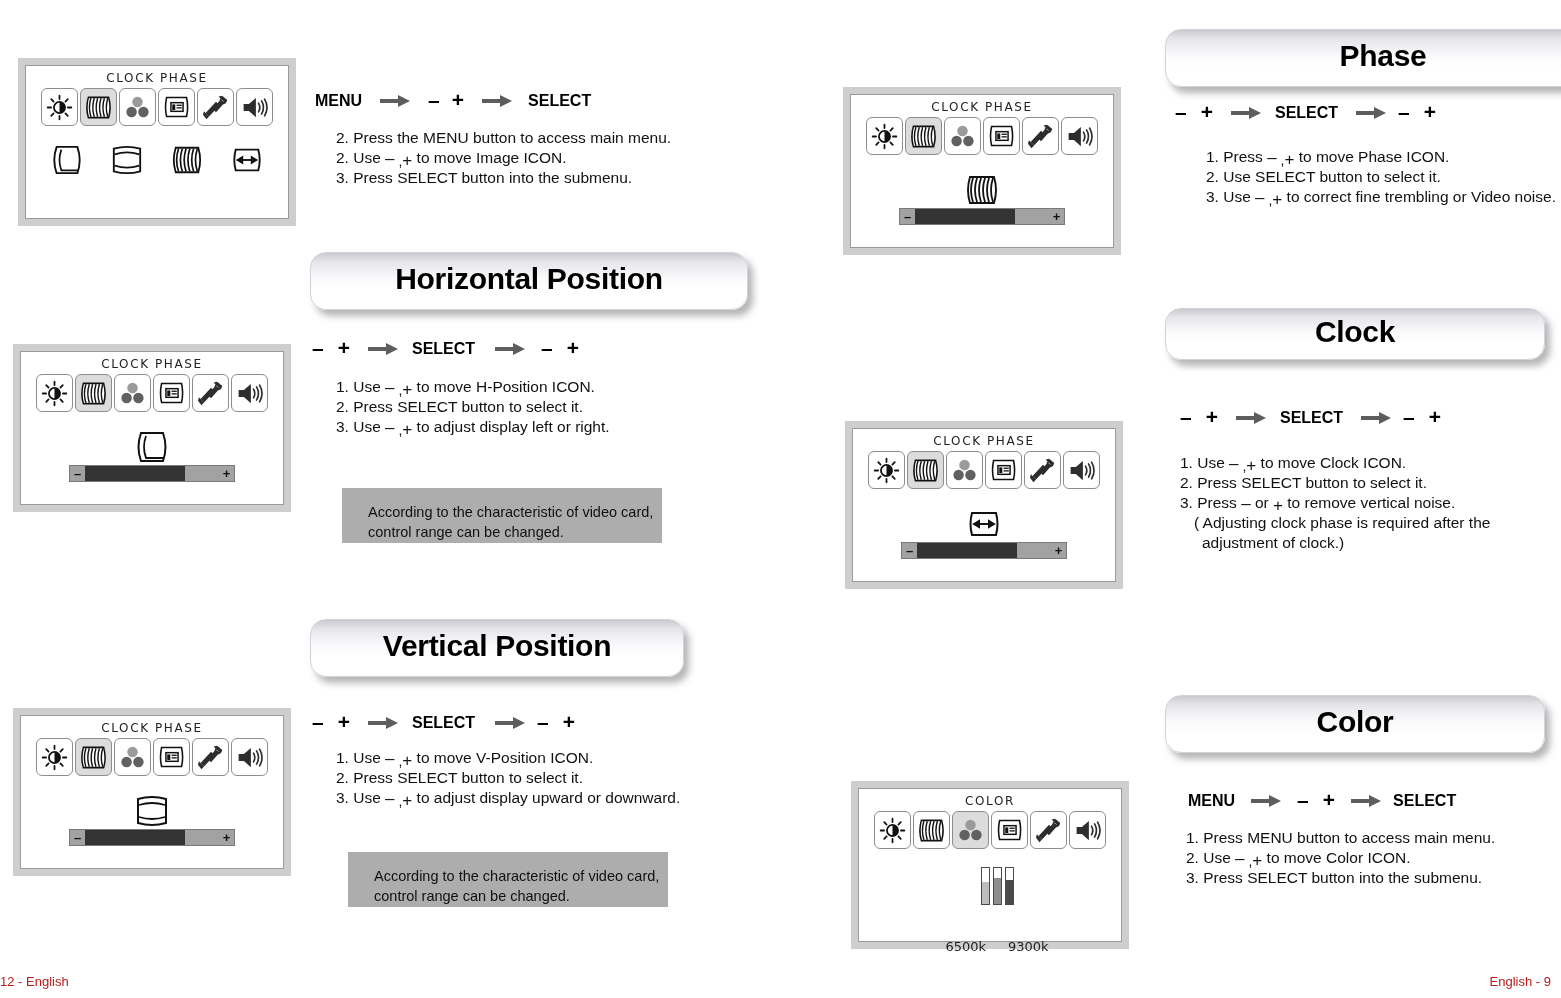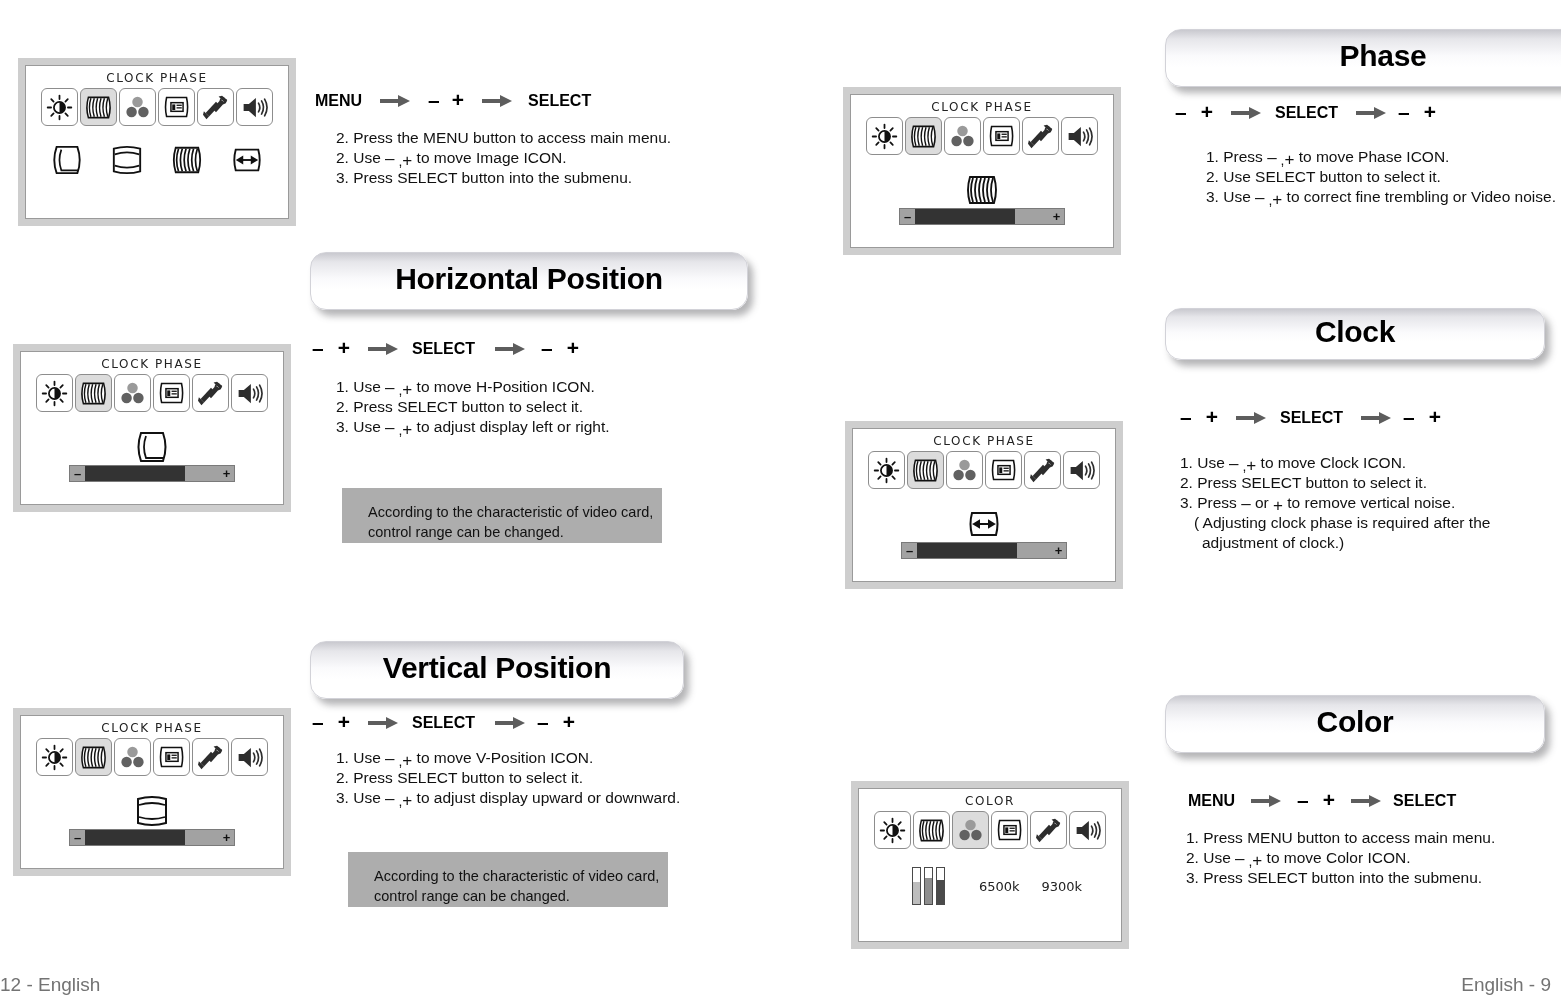--- a/index.html
+++ b/index.html
@@ -99,28 +99,28 @@
     display:flex;align-items:center;box-sizing:border-box;
   }
   .bar .bminus,.bar .bplus{
     width:15px;text-align:center;font-size:13px;font-weight:bold;color:#111;
     line-height:1;flex:0 0 auto;
   }
   .bar .fill{background:#333;height:100%;flex:0 0 auto;}
   .bar .rest{flex:1 1 auto;}
 
   
-  .ctrow{display:flex;align-items:center;gap:34px;margin-top:18px;padding-left:14px;}
+  .ctrow{display:flex;align-items:center;gap:34px;margin-top:18px;padding-left:14px;flex-direction:column;}
   .rgbbars{display:flex;gap:3px;align-items:flex-end;}
   .rgbbar{width:9px;height:38px;border:1px solid #4a4a4a;box-sizing:border-box;position:relative;background:#fff;}
   .rgbbar i{position:absolute;left:0;right:0;bottom:0;display:block;}
   .ktext{font-size:13px;color:#222;display:flex;gap:22px;font-family:"DejaVu Sans",sans-serif;}
 
   
-  .footer{position:absolute;font-size:19px;color:#737373;}
+  .footer{position:absolute;font-size:13px;color:#b91c1c;}
 
   
   svg{display:block;}
 </style>
 </head>
 <body>
 
 <div class="page">
 
   <div class="osd" style="left:18px;top:58px;width:278px;height:168px;">
@@ -457,21 +457,21 @@
       </div>
       <div class="bar" style="bottom:22px;width:166px;">
         <span class="bminus">–</span>
         <span class="fill" style="width:100px;"></span>
         <span class="rest"></span>
         <span class="bplus">+</span>
       </div>
     </div>
   </div>
 
-  <div class="banner" style="left:310px;top:641px;width:374px;height:58px;">
+  <div class="banner" style="left:310px;top:619px;width:374px;height:58px;">
     <span class="btitle">Vertical Position</span>
   </div>
 
   <div class="steprow" style="left:312px;top:712px;">
     <span class="minus">–</span>
     <span class="gap" style="width:14px"></span>
     <span class="plus">+</span>
     <span class="gap" style="width:18px"></span>
     <span class="arrow"></span>
     <span class="gap" style="width:14px"></span>

